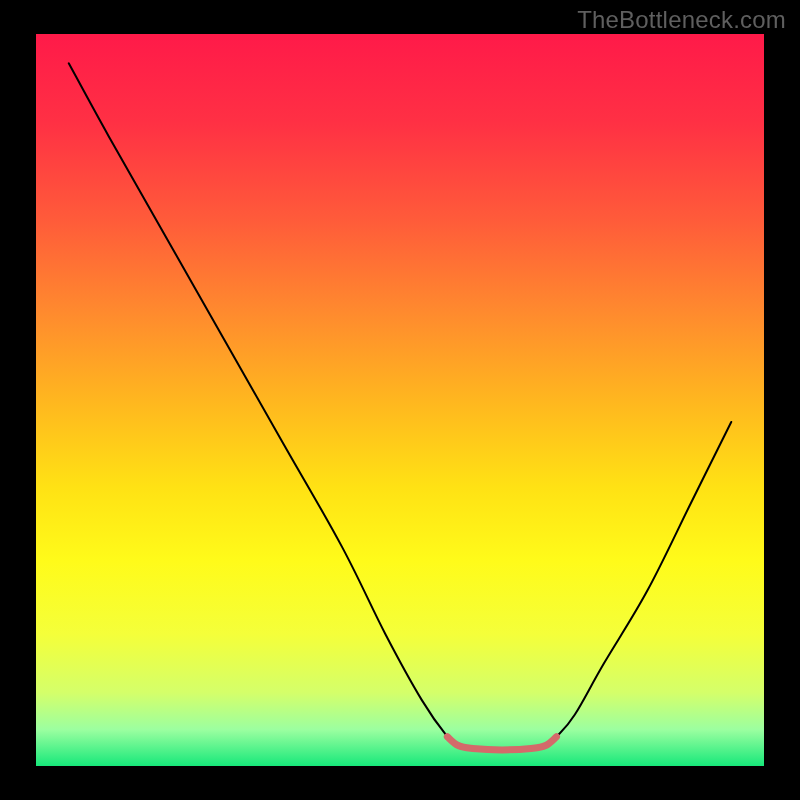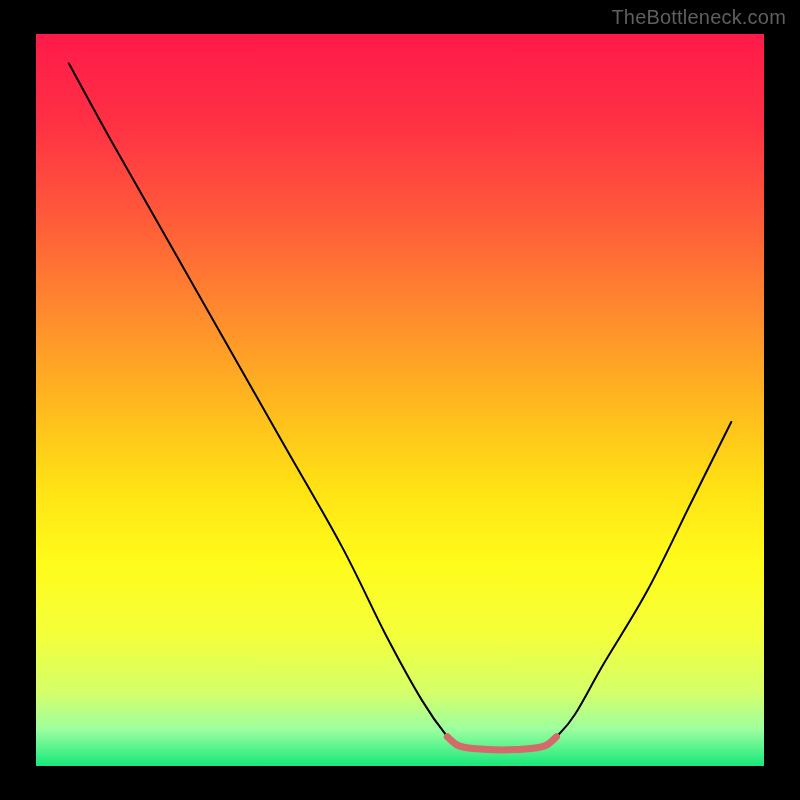--- a/index.html
+++ b/index.html
@@ -15,21 +15,21 @@
     position: relative;
     width: 800px;
     height: 800px;
     background: #000;
   }
   .watermark {
     position: absolute;
     top: 6px;
     right: 14px;
     color: #5f5f5f;
-    font-size: 20px;
+    font-size: 24px;
     font-weight: 400;
     letter-spacing: 0.2px;
     z-index: 10;
   }
   svg {
     position: absolute;
     top: 0;
     left: 0;
   }
 </style>

